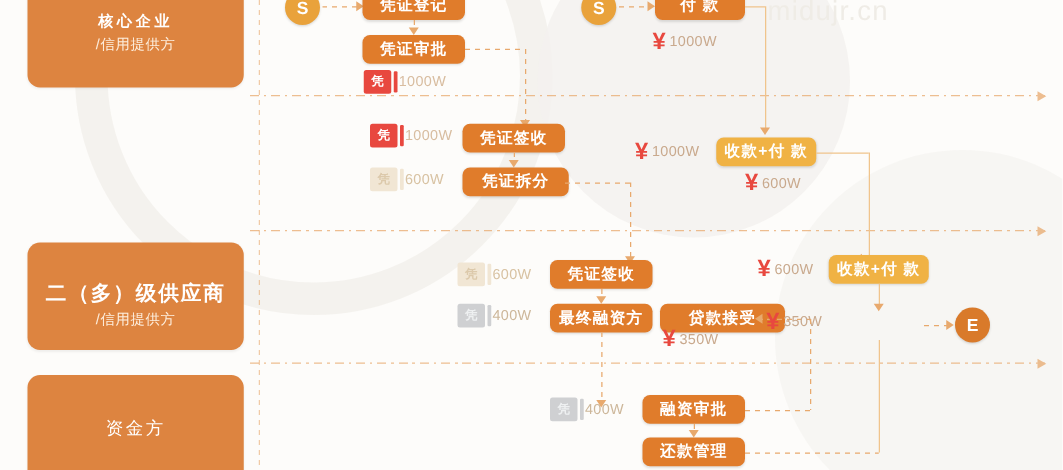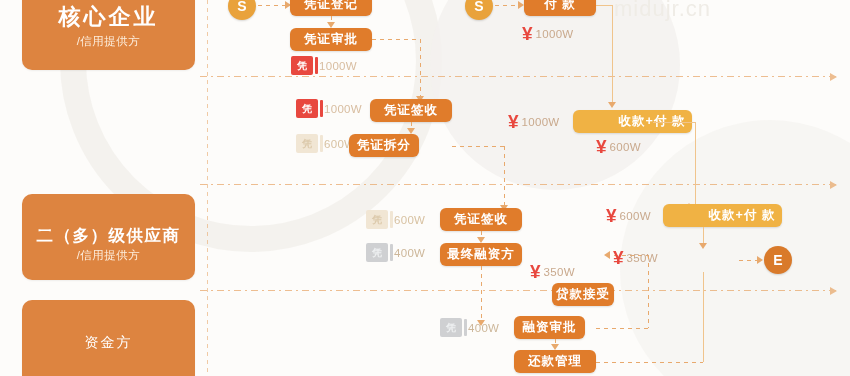--- a/index.html
+++ b/index.html
@@ -18,21 +18,21 @@
   .wm-big{position:absolute;color:#f1eee9;font-size:150px;font-weight:bold;line-height:1;white-space:nowrap;}
 
   
   .lane-box{
     position:absolute;left:22px;width:173px;
     background:#dd8440;border-radius:10px;
     color:#fff;text-align:center;
     display:flex;flex-direction:column;align-items:center;justify-content:center;
     box-shadow:0 1px 2px rgba(0,0,0,.06);
   }
-  .lane-title{font-size:22px;font-weight:bold;letter-spacing:3px;line-height:1.25;}
+  .lane-title{font-size:12px;font-weight:bold;letter-spacing:3px;line-height:1.25;}
   .lane-sub{font-size:11.5px;color:#fdeedd;letter-spacing:.5px;margin-top:3px;}
 
   
   .lane-sep{
     position:absolute;left:200px;right:14px;height:1px;
     background-image:repeating-linear-gradient(to right,#e8a96d 0 7px,transparent 7px 11px,#e8a96d 11px 13px,transparent 13px 17px);
     opacity:.75;
   }
   .lane-sep .arrow-r{
     position:absolute;right:-1px;top:-3.5px;width:0;height:0;
@@ -46,21 +46,21 @@
   }
 
   
   .fbox{
     position:absolute;height:23px;border-radius:6px;
     display:flex;align-items:center;justify-content:center;
     color:#fff;font-size:12.5px;font-weight:bold;letter-spacing:1px;
     white-space:nowrap;box-shadow:0 1px 2px rgba(0,0,0,.12);
   }
   .fbox.orange{background:#e07c2b;}
-  .fbox.gold{background:#f0b244;padding-left:39px;}
+  .fbox.gold{background:#f0b244;}
 
   
   .circ{
     position:absolute;width:28px;height:28px;border-radius:50%;
     display:flex;align-items:center;justify-content:center;
     color:#fff;font-size:14px;font-weight:bold;
     box-shadow:0 1px 2px rgba(0,0,0,.15);
   }
   .circ.s{background:#e9a23b;}
   .circ.e{background:#d97a2a;}
@@ -180,21 +180,21 @@
   <div class="fbox orange" style="left:370px;top:99px;width:82px;">凭证签收</div>
 
   <div class="ln v" style="left:411px;top:122px;height:10px;"></div>
   <div class="arw-d" style="left:407px;top:128px;"></div>
 
   <div class="voucher cream" style="left:296px;top:134px;">
     <div class="vicon cream">凭</div>
     <div class="amt">600W</div>
   </div>
 
-  <div class="fbox orange" style="left:349px;top:134px;width:70px;">凭证拆分</div>
+  <div class="fbox orange" style="left:370px;top:134px;width:85px;">凭证拆分</div>
 
   <div class="ln h" style="left:452px;top:146px;width:52px;"></div>
   <div class="ln v" style="left:504px;top:146px;height:62px;"></div>
   <div class="arw-d" style="left:500px;top:205px;"></div>
 
   <div class="money" style="left:508px;top:112px;">
     <span class="yen">¥</span>
     <span class="amt">1000W</span>
   </div>
 
@@ -219,21 +219,21 @@
   <div class="ln v" style="left:481px;top:231px;height:10px;"></div>
   <div class="arw-d" style="left:477px;top:237px;"></div>
 
   <div class="voucher grey" style="left:366px;top:243px;">
     <div class="vicon grey">凭</div>
     <div class="amt">400W</div>
   </div>
 
   <div class="fbox orange" style="left:440px;top:243px;width:82px;">最终融资方</div>
 
-  <div class="fbox orange" style="left:552px;top:243px;width:62px;margin-top:40px;">贷款接受</div>
+  <div class="fbox orange" style="left:528px;top:243px;width:100px;">贷款接受</div>
 
   <div class="ln h" style="left:606px;top:255px;width:42px;"></div>
   <div class="arw-l" style="left:604px;top:251px;"></div>
 
   <div class="ln v" style="left:481px;top:266px;height:58px;"></div>
   <div class="arw-d" style="left:477px;top:320px;"></div>
 
   <div class="money" style="left:530px;top:262px;">
     <span class="yen">¥</span>
     <span class="amt">350W</span>
@@ -258,21 +258,21 @@
   <div class="ln h" style="left:739px;top:260px;width:20px;"></div>
   <div class="arw-r" style="left:757px;top:256px;"></div>
 
   <div class="circ e" style="left:764px;top:246px;">E</div>
 
   <div class="voucher grey" style="left:440px;top:318px;">
     <div class="vicon grey">凭</div>
     <div class="amt">400W</div>
   </div>
 
-  <div class="fbox orange" style="left:514px;top:316px;width:71px;">融资审批</div>
+  <div class="fbox orange" style="left:514px;top:316px;width:82px;">融资审批</div>
 
   <div class="ln h" style="left:596px;top:328px;width:52px;"></div>
   <div class="ln v" style="left:648px;top:255px;height:73px;"></div>
 
   <div class="ln v" style="left:555px;top:339px;height:8px;"></div>
   <div class="arw-d" style="left:551px;top:344px;"></div>
 
   <div class="fbox orange" style="left:514px;top:350px;width:82px;">还款管理</div>
 
   <div class="ln h" style="left:596px;top:362px;width:107px;"></div>

